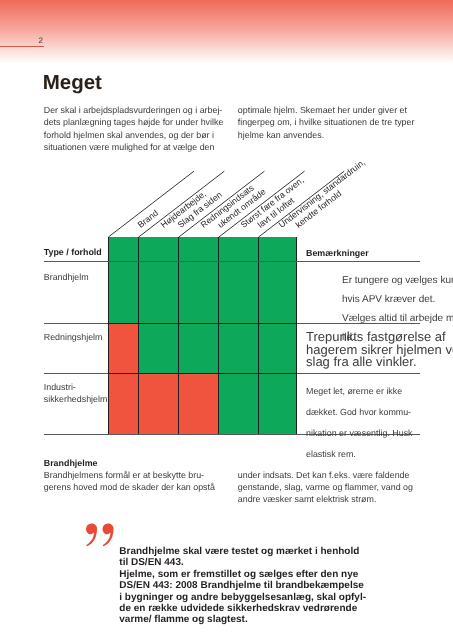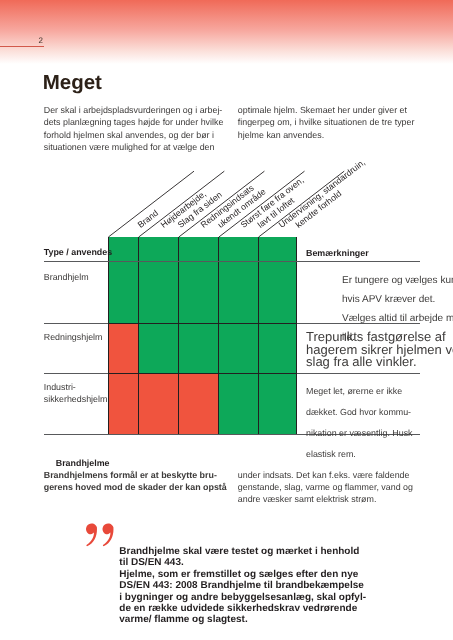--- a/index.html
+++ b/index.html
@@ -84,39 +84,39 @@
       <div class="diaglabel" style="left: 140.7px; top: 220.53px; font-size: 8.7px; line-height: 8.7px; transform-origin: 0px 7.87px; transform: rotate(-37.56deg);">Brand</div>
       <div class="diaglabel" style="left: 163.8px; top: 220.53px; font-size: 8.7px; line-height: 8.7px; transform-origin: 0px 7.87px; transform: rotate(-37.56deg);">Højdearbejde,</div>
       <div class="diaglabel" style="left: 180.8px; top: 220.53px; font-size: 8.7px; line-height: 8.7px; transform-origin: 0px 7.87px; transform: rotate(-37.56deg);">Slag fra siden</div>
       <div class="diaglabel" style="left: 203.9px; top: 220.53px; font-size: 8.7px; line-height: 8.7px; transform-origin: 0px 7.87px; transform: rotate(-37.56deg);">Redningsindsats</div>
       <div class="diaglabel" style="left: 220.9px; top: 220.53px; font-size: 8.7px; line-height: 8.7px; transform-origin: 0px 7.87px; transform: rotate(-37.56deg);">ukendt område</div>
       <div class="diaglabel" style="left: 243.6px; top: 220.53px; font-size: 8.7px; line-height: 8.7px; transform-origin: 0px 7.87px; transform: rotate(-37.56deg);">Størst fare fra oven,</div>
       <div class="diaglabel" style="left: 260.6px; top: 220.53px; font-size: 8.7px; line-height: 8.7px; transform-origin: 0px 7.87px; transform: rotate(-37.56deg);">lavt til loftet</div>
       <div class="diaglabel" style="left: 281.6px; top: 220.53px; font-size: 8.7px; line-height: 8.7px; transform-origin: 0px 7.87px; transform: rotate(-37.56deg);">Undervisning, standardruin,</div>
       <div class="diaglabel" style="left: 298.6px; top: 220.53px; font-size: 8.7px; line-height: 8.7px; transform-origin: 0px 7.87px; transform: rotate(-37.56deg);">kendte forhold</div>
     </div>
-    <div class="txt bold" style="left: 43.75px; top: 246.341px; font-size: 8.9px; line-height: 12.15px;">Type / anvendes</div>
+    <div class="txt bold" style="left: 43.75px; top: 246.341px; font-size: 8.9px; line-height: 12.15px;">Type / forhold</div>
     <div class="txt bold" style="left: 306px; top: 246.741px; font-size: 8.9px; line-height: 12.15px;">Bemærkninger</div>
     <div class="txt" style="left: 43.75px; top: 271px; font-size: 8.9px; line-height: 12.15px;">Brandhjelm</div>
     <div class="txt" style="left: 306px; top: 270.741px; font-size: 10px; line-height: 19px; margin-left: 36px;">Er tungere og vælges kun,
 hvis APV kræver det.
 Vælges altid til arbejde med
 ild.</div>
     <div class="txt" style="left: 43.75px; top: 331.441px; font-size: 8.9px; line-height: 12.15px;">Redningshjelm</div>
     <div class="txt" style="left: 306px; top: 331.441px; font-size: 13px; line-height: 12.15px;">Trepunkts fastgørelse af
 hagerem sikrer hjelmen ved
 slag fra alle vinkler.</div>
     <div class="txt" style="left: 43.75px; top: 380.741px; font-size: 8.9px; line-height: 12.15px;">Industri-
 sikkerhedshjelm</div>
     <div class="txt" style="left: 306px; top: 380.741px; font-size: 8.9px; line-height: 21px;">Meget let, ørerne er ikke
 dækket. God hvor kommu-
 nikation er væsentlig. Husk
 elastisk rem.</div>
-    <div class="txt bold" style="left: 43.75px; top: 456.641px; font-size: 8.9px; line-height: 12.15px; margin-left: 12px;">Brandhjelme</div>
-    <div class="txt" style="left: 43.75px; top: 468.741px; font-size: 8.9px; line-height: 12.15px; font-weight: bold;">Brandhjelmens formål er at beskytte bru-
+    <div class="txt bold" style="left: 43.75px; top: 456.641px; font-size: 8.9px; line-height: 12.15px;">Brandhjelme</div>
+    <div class="txt" style="left: 43.75px; top: 468.741px; font-size: 8.9px; line-height: 12.15px;">Brandhjelmens formål er at beskytte bru-
 gerens hoved mod de skader der kan opstå</div>
     <div class="txt" style="left: 237.8px; top: 468.741px; font-size: 8.9px; line-height: 12.15px;">under indsats. Det kan f.eks. være faldende
 genstande, slag, varme og flammer, vand og
 andre væsker samt elektrisk strøm.</div>
     <div class="qtxt" style="left: 119.3px; top: 546px; font-size: 10px; line-height: 11.4px;">Brandhjelme skal være testet og mærket i henhold
 til DS/EN 443.
 Hjelme, som er fremstillet og sælges efter den nye
 DS/EN 443: 2008 Brandhjelme til brandbekæmpelse
 i bygninger og andre bebyggelsesanlæg, skal opfyl-
 de en række udvidede sikkerhedskrav vedrørende

